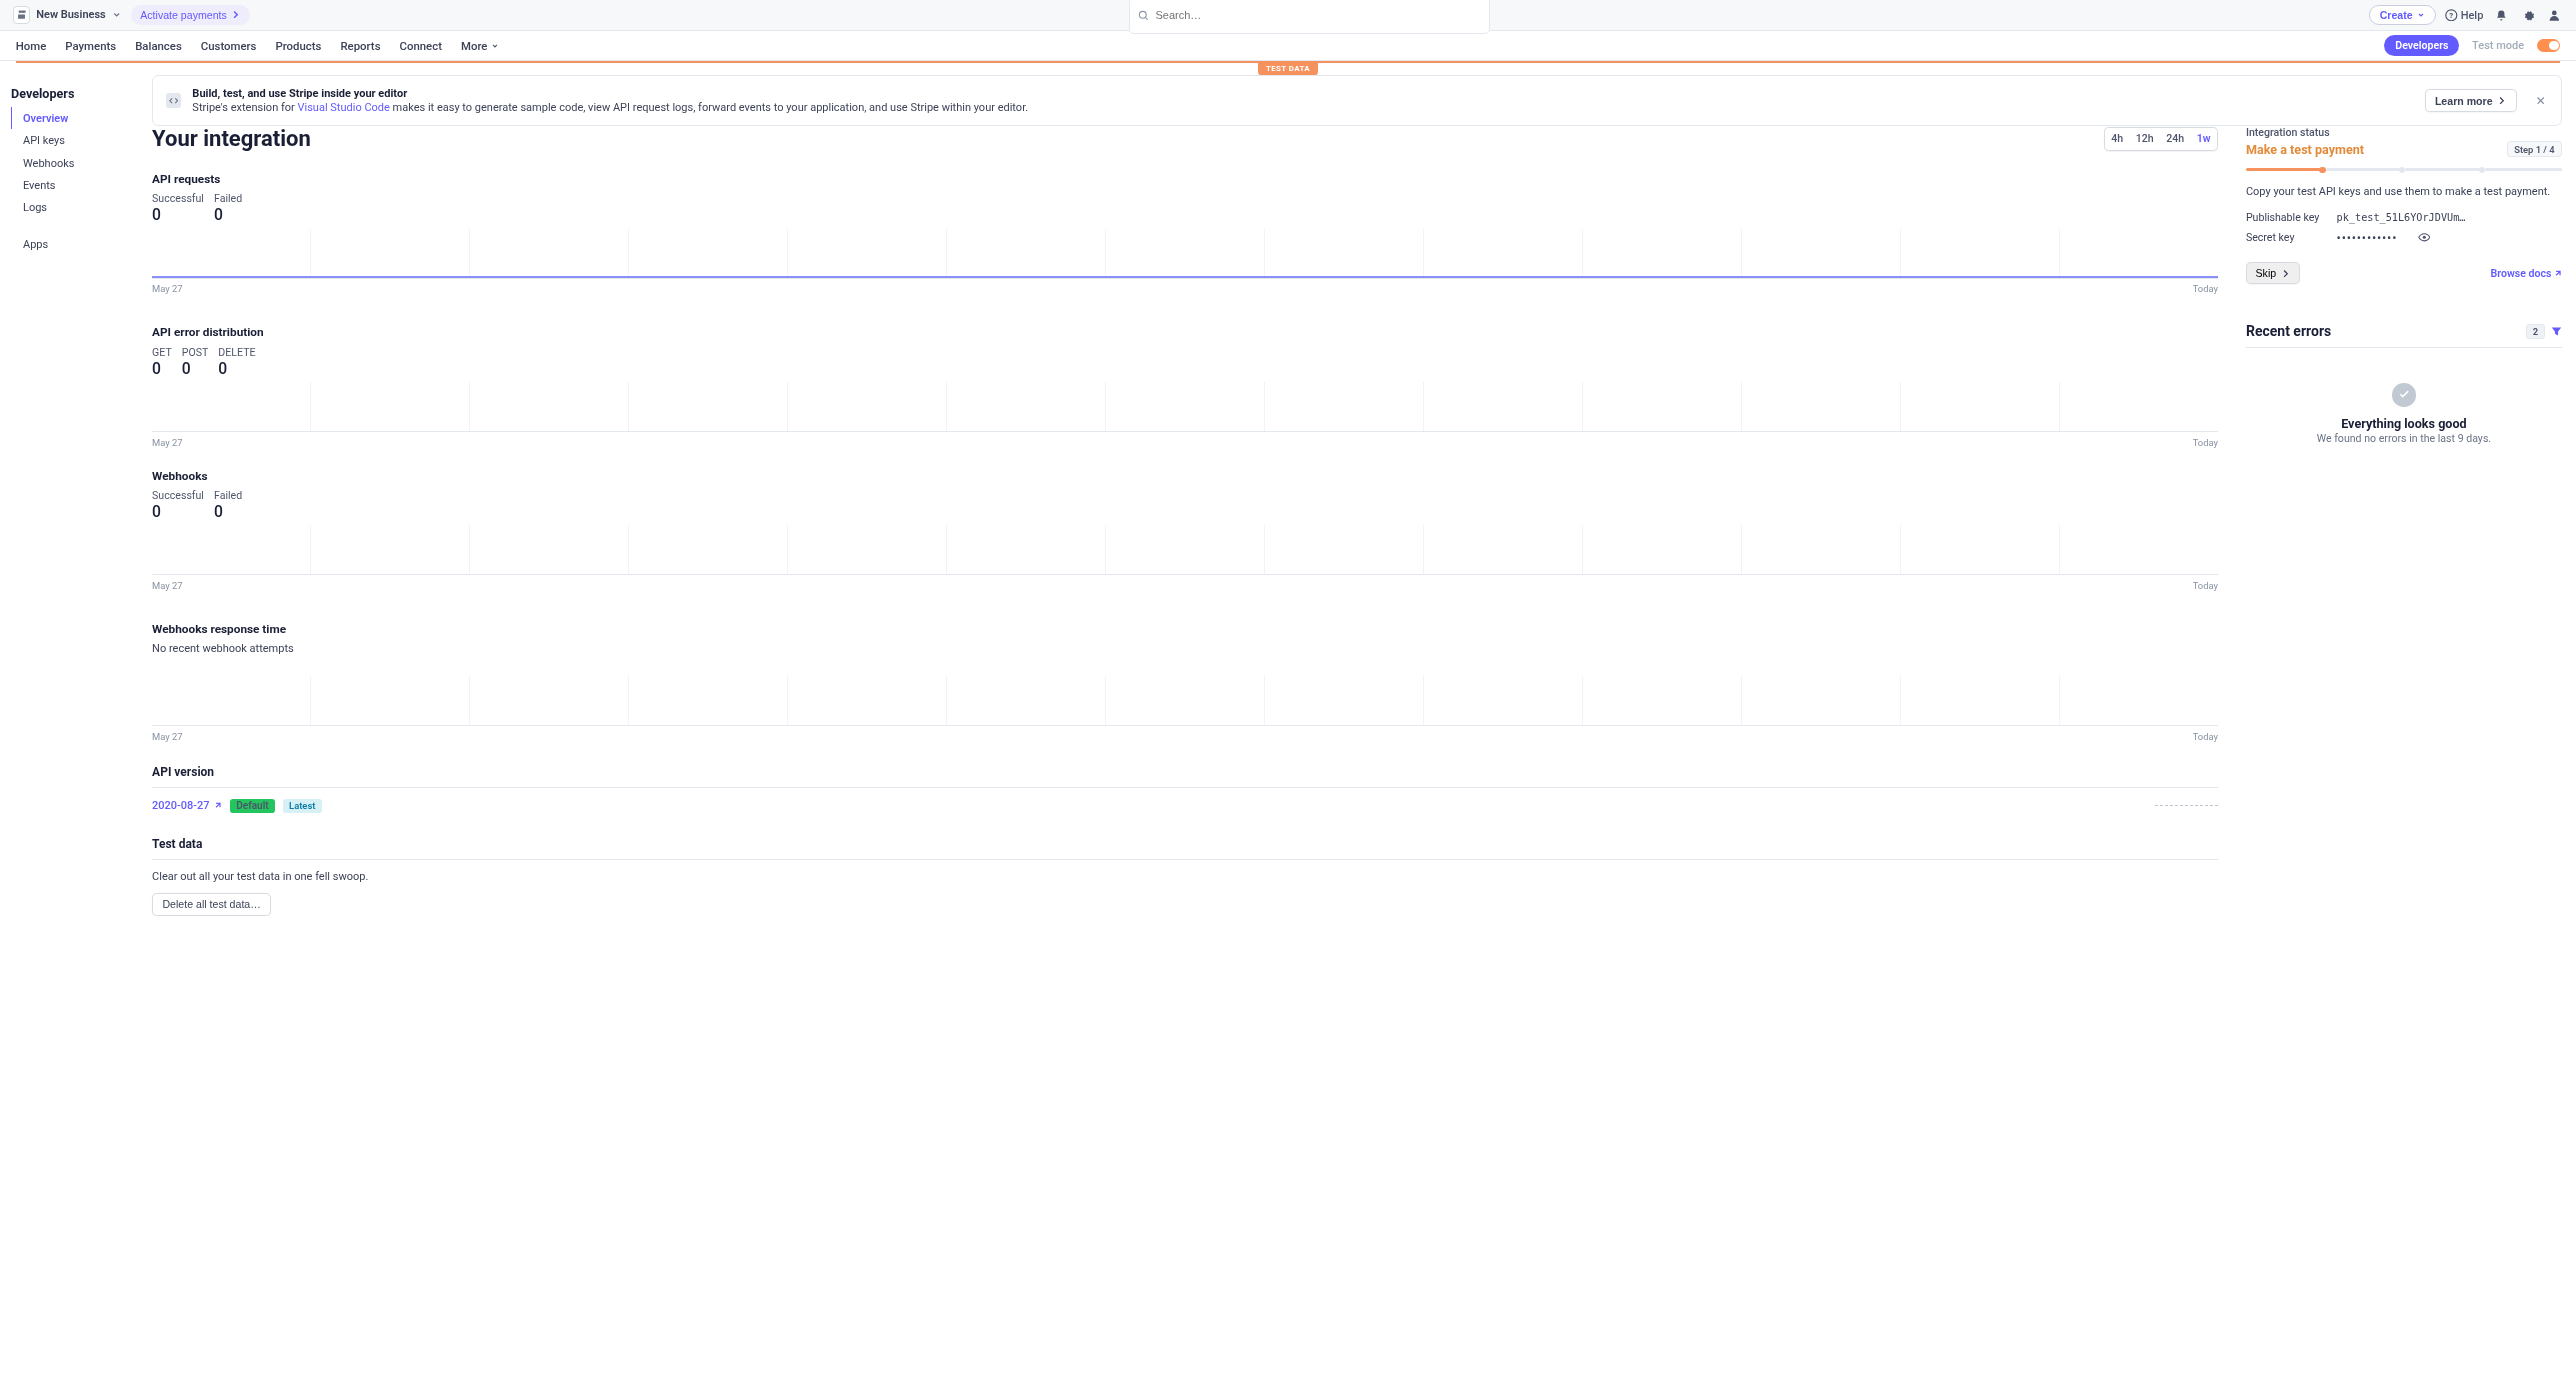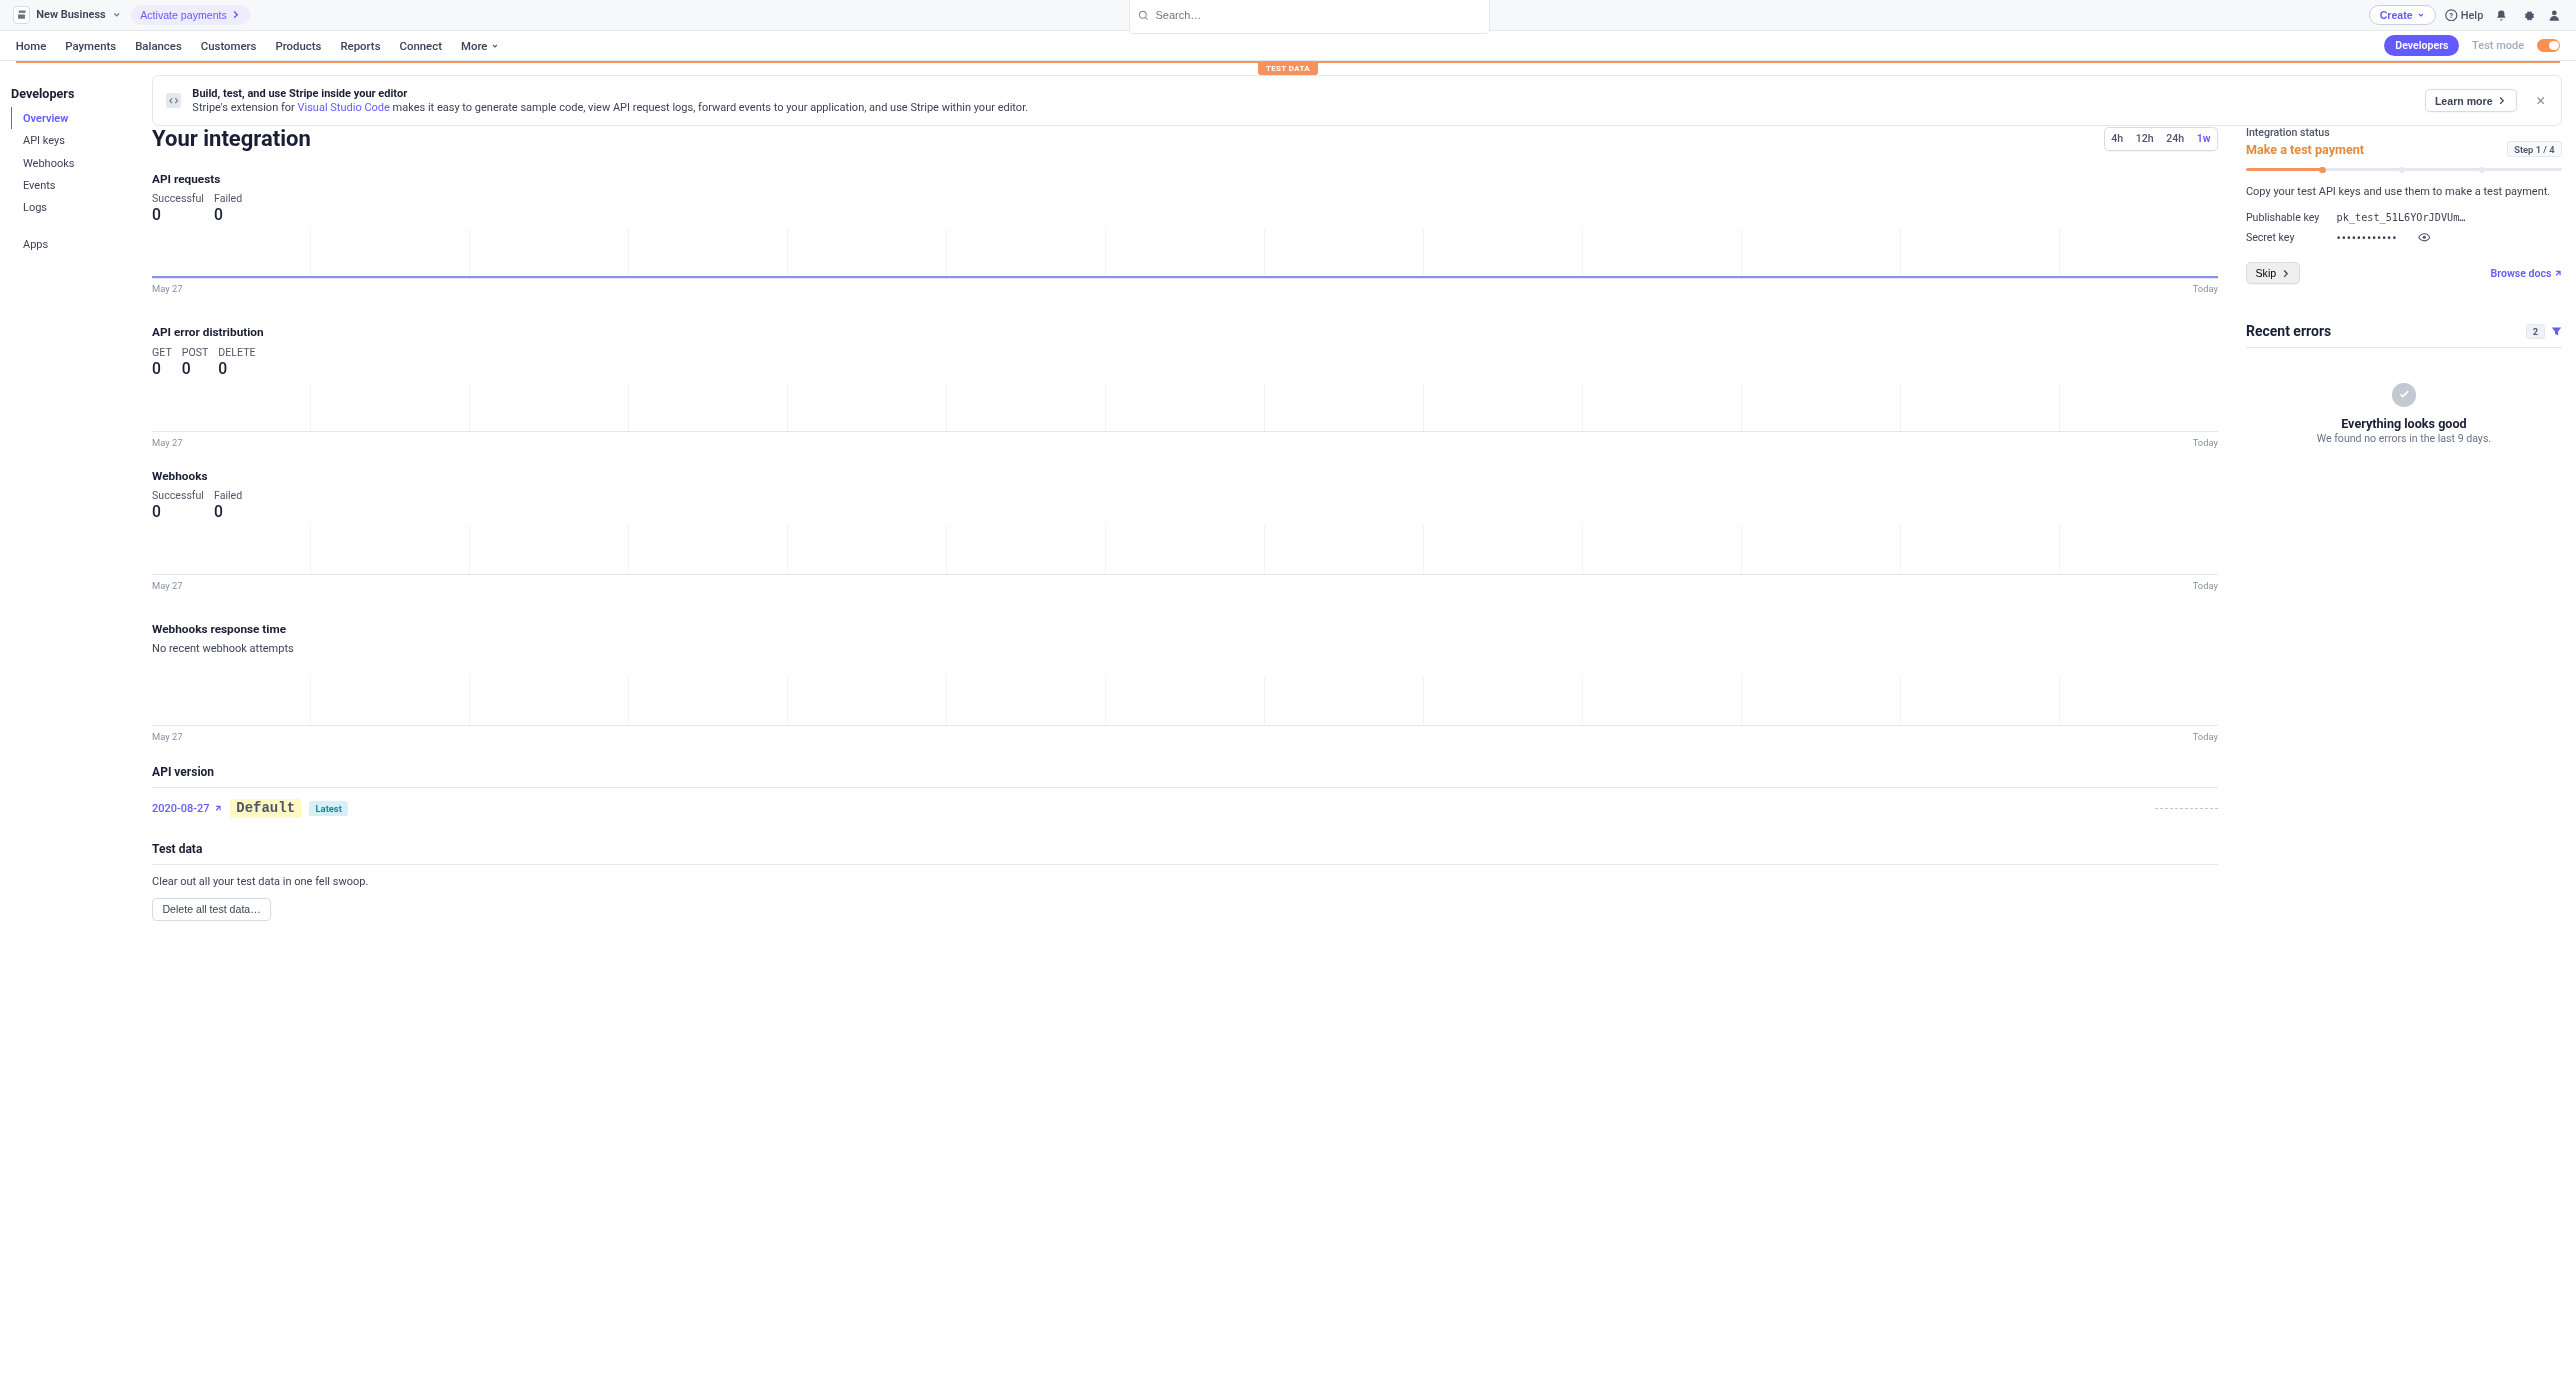--- a/index.html
+++ b/index.html
@@ -78,21 +78,21 @@
 .grid-cols span { flex:1; border-right:0.8px solid #f1f3f6; }
 .grid-cols span:last-child { border-right:none; }
 .chart-dates { display:flex; justify-content:space-between; font-size:9.4px; color:#8792a2; margin-top: 4.7px; }
 .nohook { font-size:11px; color:#3c4257; margin-top:1.6px; }
 
 .section { margin-top: 23.6px; }
 .sec-title { font-weight:700; font-size:12px; margin-bottom: 4.7px; }
 .hr { height:0.8px; background:#e3e8ee; margin: 7.9px 0 11px; }
 .ver-row { display:flex; align-items:center; gap: 7.9px; }
 .ver-link { color:#635bff; font-weight:500; display:flex; align-items:center; gap:3.1px; cursor:pointer; }
-.badge-g { background:#fef9c3; color:#4f566b; font-size:14px; font-weight:600; padding:1.6px 6.3px; border-radius:3.1px;font-family:Liberation Mono, monospace; }
+.badge-g { background:#22c55e; color:#4f566b; font-size:10px; font-weight:600; padding:1.6px 6.3px; border-radius:3.1px; }
 .badge-b { background:#d6f0f5; color:#0a7ba3; font-size:9.4px; font-weight:600; padding:1.6px 6.3px; border-radius:3.1px; }
 .dashline { flex:1; border-bottom: 1.6px dashed #bfc5d2; margin-left: auto; max-width: 63px; }
 .subtext { color:#3c4257; margin-top: 7.9px; }
 .btn-o { display:inline-flex; align-items:center; gap:4.7px; border:0.8px solid #d5dbe1; background:#fff; border-radius:4.7px; padding:4.7px 9.4px; font-weight:500; color:#3c4257; cursor:pointer; margin-top: 9.4px; box-shadow: 0 0.8px 1.6px rgba(0,0,0,0.04); font-size:10.6px; }
 
 
 .status-label { font-size:10.6px; color:#4f566b; font-weight:500; }
 .status-row { display:flex; align-items:center; justify-content:space-between; margin-top:1.6px; }
 .status-action { color:#e28b3b; font-weight:700; font-size:12.6px; }
 .step-badge { background:#f6f8fa; color:#4f566b; font-size:9.4px; font-weight:600; padding:1.6px 6.3px; border-radius:3.1px; border:0.8px solid #e3e8ee; }

